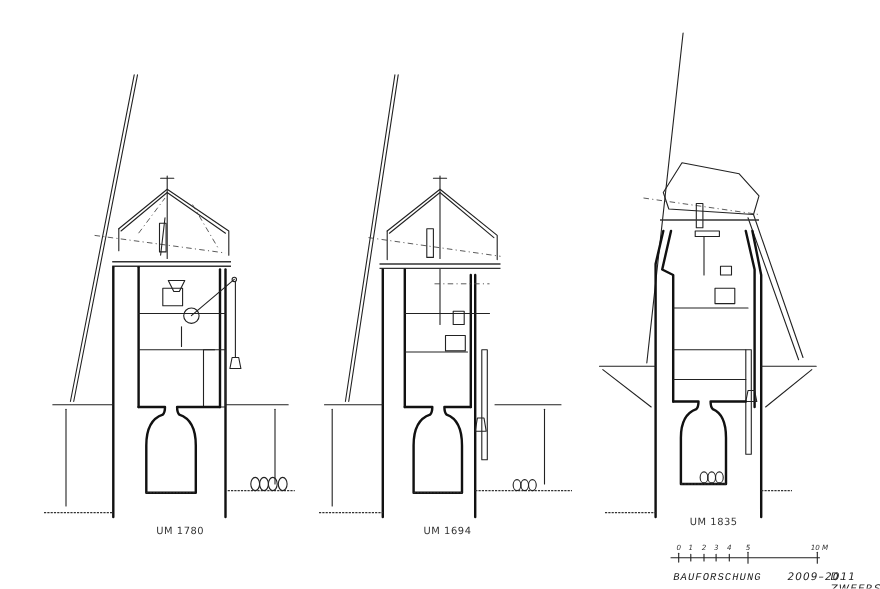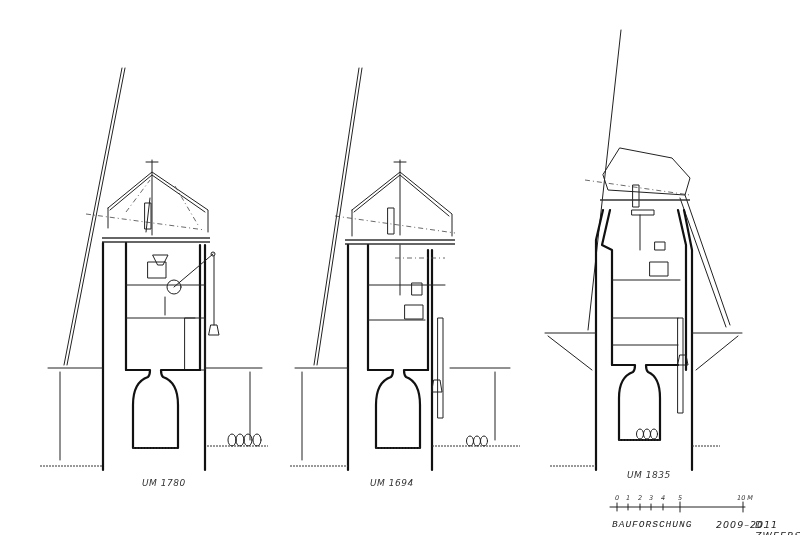--- a/index.html
+++ b/index.html
@@ -1,18 +1,18 @@
 <!DOCTYPE html>
 <html><head>
 <meta charset="utf-8">
 <style>
   html, body { margin:0; padding:0; background:#ffffff; }
   body { width:800px; height:535px; overflow:hidden; position:relative; font-family:"Liberation Sans", sans-serif; }
   #canvas { position:absolute; left:0; top:0; width:800px; height:535px; }
-  .lbl { position:absolute; font-family:"DejaVu Sans", sans-serif; font-style:italic; color:#333; font-size:9px; letter-spacing:0.5px; }
+  .lbl { position:absolute; font-family:"DejaVu Sans", sans-serif; color:#333; font-size:9px; letter-spacing:0.5px; }
   .caption { position:absolute; font-family:"DejaVu Sans", sans-serif; font-style:italic; color:#222; font-size:9.5px; letter-spacing:1px; }
   .tick { position:absolute; font-family:"DejaVu Sans", sans-serif; font-style:italic; font-size:6.5px; color:#333; }
   svg .w { stroke:#111; fill:none; stroke-width:2.2; stroke-linecap:round; stroke-linejoin:round; }
   svg .t { stroke:#222; fill:none; stroke-width:1; stroke-linecap:round; stroke-linejoin:round; }
   svg .h { stroke:#444; fill:none; stroke-width:0.8; stroke-dasharray:5 3 1 3; }
   svg .g { stroke:#333; fill:none; stroke-width:1.3; }
   svg .ground { stroke:#333; fill:none; stroke-width:1; stroke-dasharray:2 1; }
 </style>
 </head>
 <body>
@@ -164,21 +164,21 @@
     <line class="t" x1="628" y1="504" x2="628" y2="510"></line>
     <line class="t" x1="640" y1="504" x2="640" y2="510"></line>
     <line class="t" x1="651" y1="504" x2="651" y2="510"></line>
     <line class="t" x1="663" y1="504" x2="663" y2="510"></line>
     <line class="t" x1="680" y1="502" x2="680" y2="512"></line>
     <line class="t" x1="743" y1="502" x2="743" y2="512"></line>
   </g>
 </svg>
 
 <div class="lbl" style="left:142px;top:478px;">UM 1780</div>
-<div class="lbl" style="left:370px;top:478px;">UM 1694</div>
+<div class="lbl" style="left:385px;top:478px;">UM 1694</div>
 <div class="lbl" style="left:627px;top:470px;">UM 1835</div>
 
 <div class="tick" style="left:615px;top:494px;">0</div>
 <div class="tick" style="left:626px;top:494px;">1</div>
 <div class="tick" style="left:638px;top:494px;">2</div>
 <div class="tick" style="left:649px;top:494px;">3</div>
 <div class="tick" style="left:661px;top:494px;">4</div>
 <div class="tick" style="left:678px;top:494px;">5</div>
 <div class="tick" style="left:737px;top:494px;">10 M</div>
 

